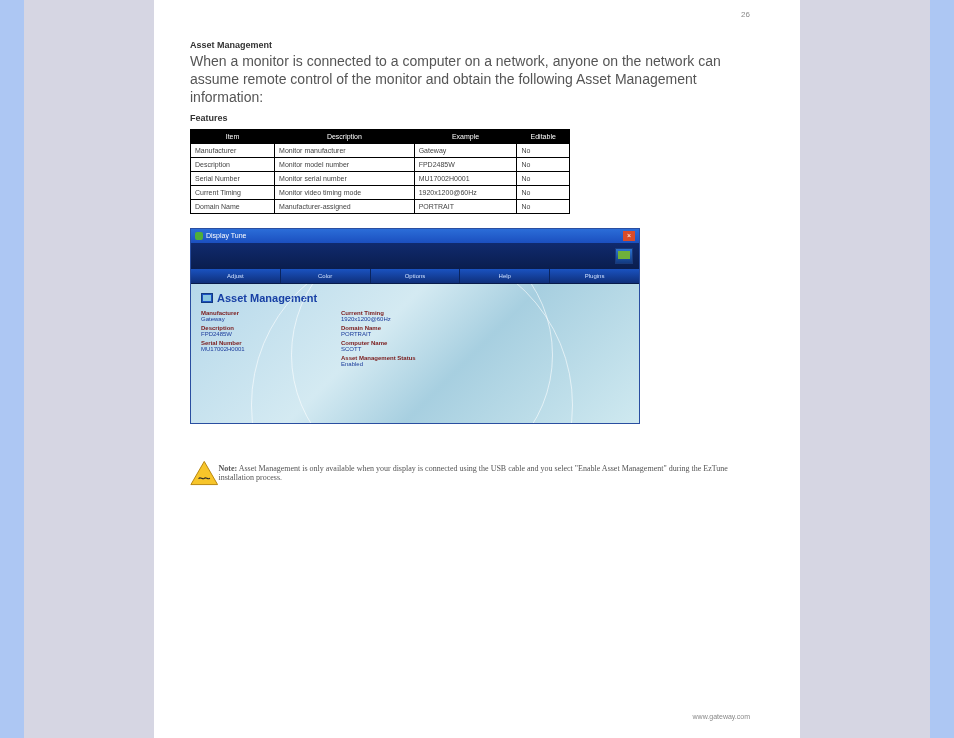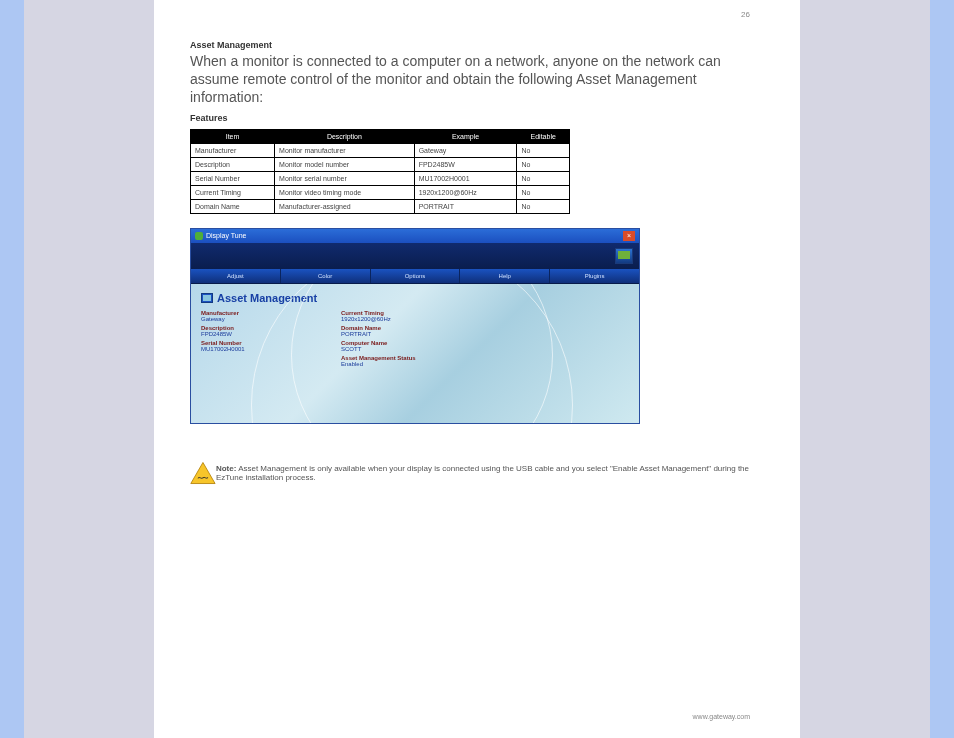--- a/index.html
+++ b/index.html
@@ -173,20 +173,21 @@
   }
   .field { margin-bottom: 3px; }
   .flabel { color: #7a1a1a; font-weight: bold; font-size: 6px; }
   .fvalue { color: #1a3a9a; font-size: 6px; }
 
   .note-row {
     display: flex;
     align-items: center;
     gap: 0;
     margin-top: 36px;
+    font-family: Liberation Serif, serif;
   }
   .warn-icon {
     width: 30px; height: 26px;
     position: relative;
   }
   .warn-icon svg { width: 100%; height: 100%; }
   .note-text { font-size: 8px; color: #555; }
   .note-text .bold { font-weight: bold; }
 
   .page-footer {

